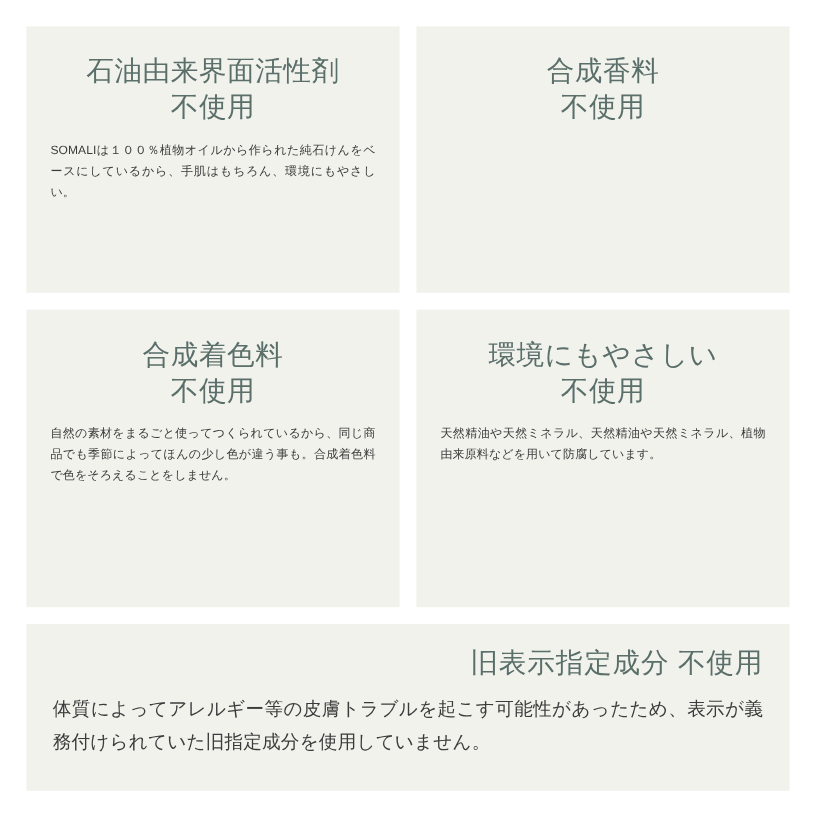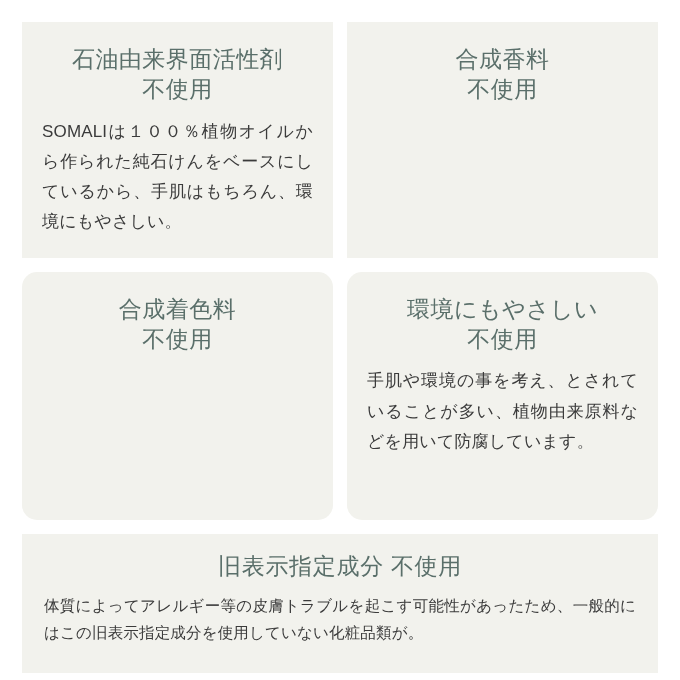--- a/index.html
+++ b/index.html
@@ -27,48 +27,48 @@
     grid-template-columns: 1fr 1fr;
     column-gap: 14px;
     row-gap: 14px;
   }
   .card {
     background: #f2f2ed;
     box-sizing: border-box;
     padding: 22px 20px 20px 20px;
   }
   .card-r1 { min-height: 222px; }
-  .card-r2 { min-height: 248px; border-radius: 15px; }
+  .card-r2 { min-height: 248px; }
   .card-title {
     color: #5a6f6a;
     text-align: center;
     font-size: 23px;
     line-height: 1.32;
     letter-spacing: 0.02em;
     margin: 0 0 12px 0;
     font-weight: 400;
     white-space: pre-line;
   }
   .card-body {
     color: #3b3b3b;
-    font-size: 17px;
+    font-size: 10px;
     line-height: 1.78;
     letter-spacing: 0.01em;
     margin: 0;
     text-align: justify;
   }
   .banner {
     background: #f2f2ed;
     box-sizing: border-box;
     margin-top: 14px;
     padding: 18px 22px 16px 22px;
   }
   .banner-title {
     color: #5a6f6a;
-    text-align: center;
+    text-align: right;
     font-size: 23px;
     line-height: 1.3;
     letter-spacing: 0.03em;
     margin: 0 0 10px 0;
     font-weight: 400;
   }
   .banner-body {
     color: #3b3b3b;
     font-size: 15.5px;
     line-height: 1.78;
@@ -98,28 +98,29 @@
     </div>
 
     <div class="card card-r1">
       <h2 class="card-title">合成香料
 不使用</h2>
     </div>
 
     <div class="card card-r2">
       <h2 class="card-title">合成着色料
 不使用</h2>
+      <p class="card-body">自然の素材をまるごと使ってつくられているから、同じ商品でも季節によってほんの少し色が違う事も。合成着色料で色をそろえることをしません。</p>
     </div>
 
     <div class="card card-r2">
       <h2 class="card-title">環境にもやさしい
 不使用</h2>
-      <p class="card-body">手肌や環境の事を考え、とされていることが多い、植物由来原料などを用いて防腐しています。</p>
+      <p class="card-body">天然精油や天然ミネラル、天然精油や天然ミネラル、植物由来原料などを用いて防腐しています。</p>
     </div>
 
   </div>
 
   <div class="banner">
     <h2 class="banner-title">旧表示指定成分 不使用</h2>
-    <p class="banner-body">体質によってアレルギー等の皮膚トラブルを起こす可能性があったため、一般的にはこの旧表示指定成分を使用していない化粧品類が。</p>
+    <p class="banner-body">体質によってアレルギー等の皮膚トラブルを起こす可能性があったため、表示が義務付けられていた旧指定成分を使用していません。</p>
   </div>
 
 </div>
 
 </body></html>

